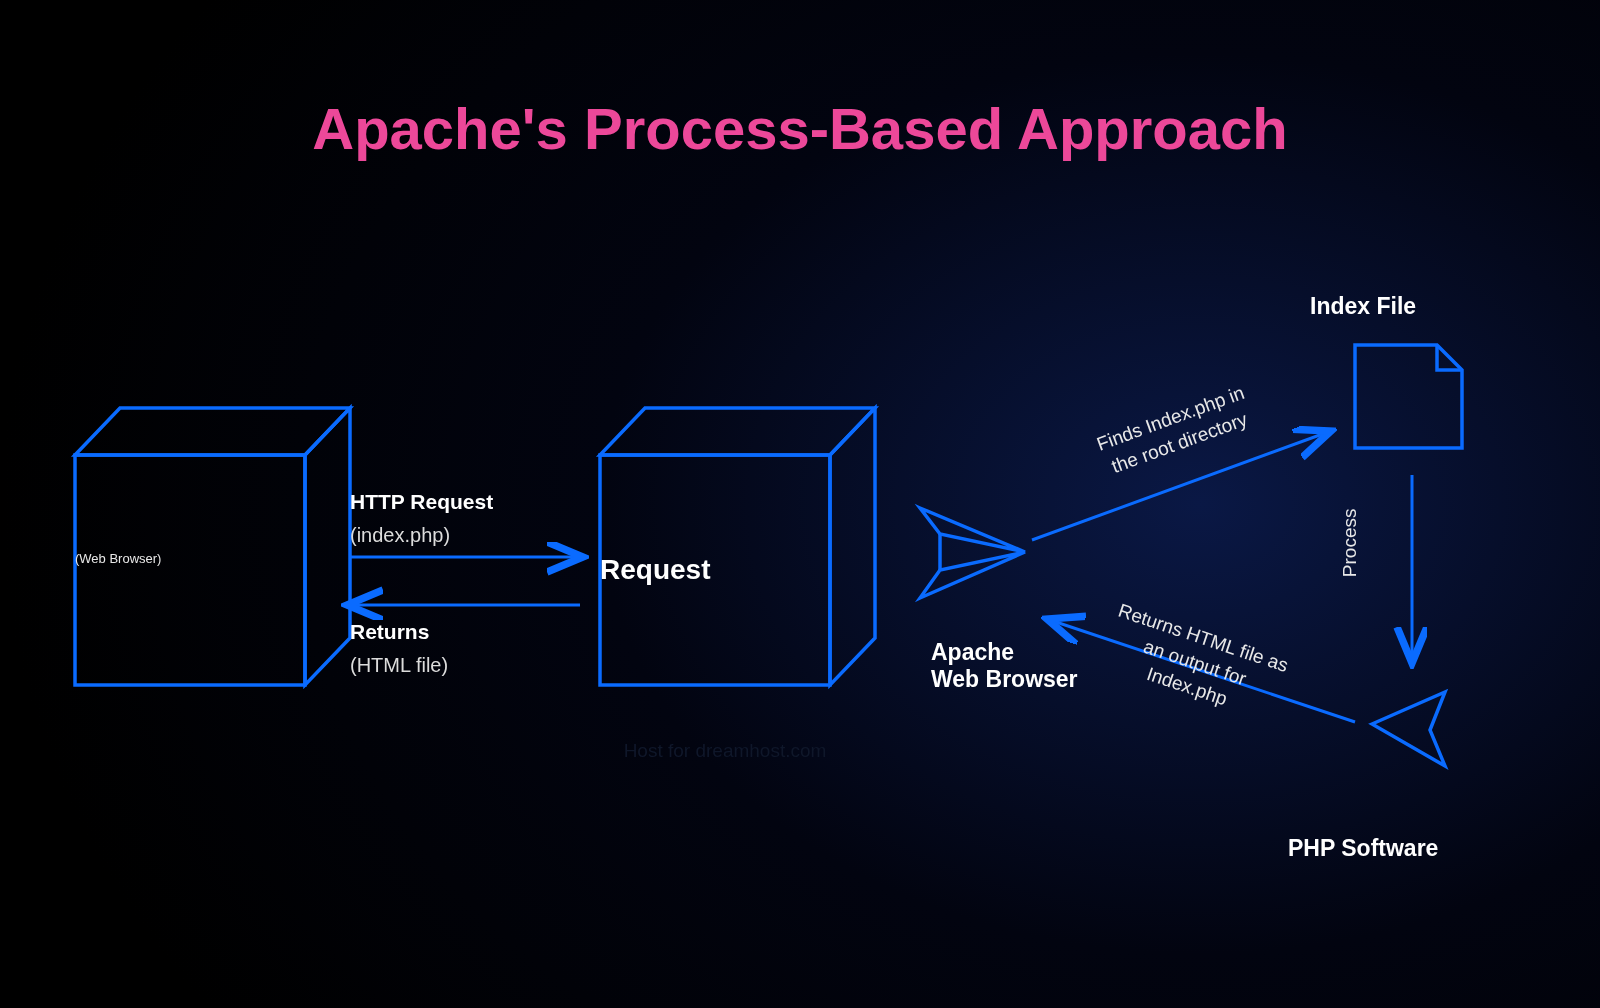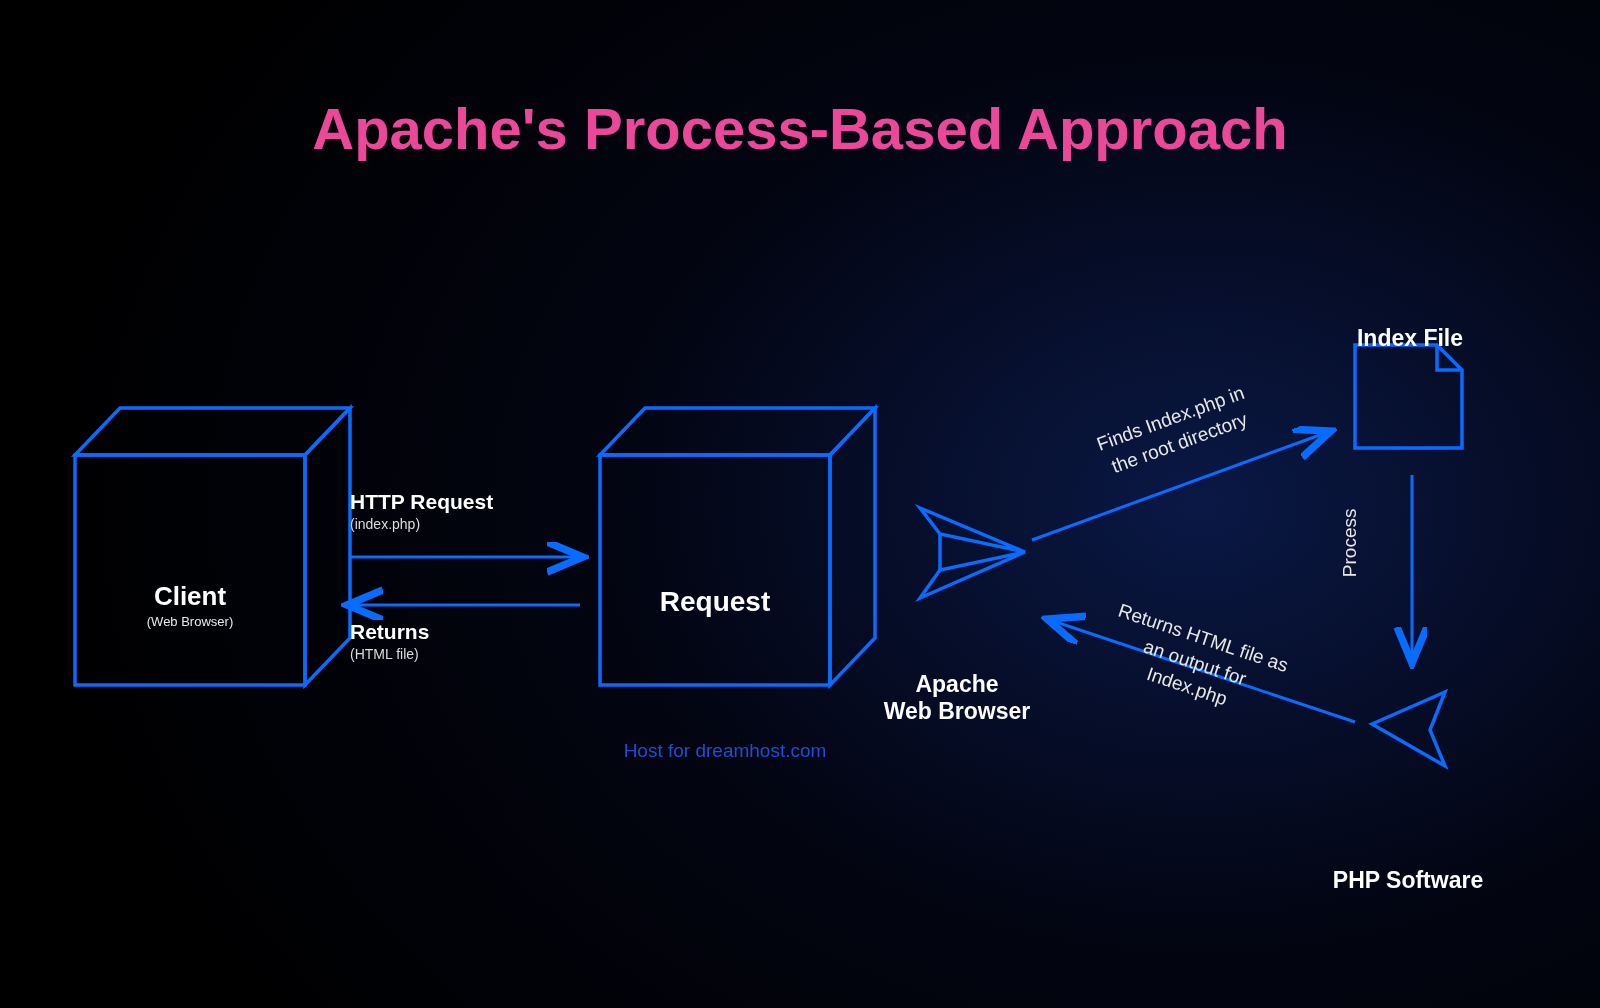--- a/index.html
+++ b/index.html
@@ -16,43 +16,41 @@
     position: absolute;
     top: 95px;
     left: 50%;
     transform: translateX(-50%);
     font-size: 58px;
     font-weight: 700;
     color: #ec4899;
     white-space: nowrap;
   }
   .node-label {
-    text-align: center;
     position: absolute;
-    margin-top: 32px;
   }
   .node-label .primary {
     font-size: 26px;
     font-weight: 700;
     color: #fff;
   }
   .node-label .secondary {
     font-size: 13px;
     color: #e8e8e8;
     margin-top: 2px;
   }
   .server-label .primary { font-size: 28px; }
   .caption {
     font-size: 19px;
-    color: #1d4ed8;
+    color: #0f172a;
     position: absolute;
     text-align: center;
   }
   .arrow-label .top { font-size: 21px; font-weight: 700; color: #fff; }
-  .arrow-label .sub { font-size: 14px; color: #dcdcdc; margin-top: 2px; }
+  .arrow-label .sub { font-size: 20px; color: #dcdcdc; margin-top: 10px; }
   .arrow-label { position: absolute; text-align: left; }
   .diag-label { font-size: 19px; color: #e8e8e8; line-height: 1.35; }
   svg.overlay { position: absolute; top: 0; left: 0; width: 1600px; height: 1008px; pointer-events: none; }
 </style>
 </head>
 <body>
 
 <div class="title">Apache's Process-Based Approach</div>
 
 <svg class="overlay" viewBox="0 0 1600 1008">
@@ -100,40 +98,39 @@
   <line x1="1412" y1="475" x2="1412" y2="660" stroke="#0a6bff" stroke-width="3" marker-end="url(#arrowhead)"></line>
 
   <g stroke="#0a6bff" stroke-width="3.5" fill="none">
     <path d="M1372,724 L1445,692 L1430,730 L1445,766 Z"></path>
   </g>
 
   <line x1="1355" y1="722" x2="1050" y2="620" stroke="#0a6bff" stroke-width="3" marker-end="url(#arrowhead)"></line>
 </svg>
 
 <div class="node-label" style="left:75px; top:549px; width:230px;">
-  <div class="primary">Client</div>
   <div class="secondary">(Web Browser)</div>
 </div>
 
 <div class="node-label server-label" style="left:600px; top:554px; width:230px;">
   <div class="primary">Request</div>
 </div>
 <div class="caption" style="left:585px; top:740px; width:280px;">Host for dreamhost.com</div>
 
 <div class="arrow-label" style="left:350px; top:490px; width:230px;">
   <div class="top">HTTP Request</div>
   <div class="sub">(index.php)</div>
 </div>
 
 <div class="arrow-label" style="left:350px; top:620px; width:230px;">
   <div class="top">Returns</div>
   <div class="sub">(HTML file)</div>
 </div>
 
-<div class="node-label" style="left:842px; top:639px; width:230px;">
+<div class="node-label" style="left:931px; top:639px; width:230px;">
   <div class="primary" style="font-size:23px;">Apache</div>
   <div class="primary" style="font-size:23px;">Web Browser</div>
 </div>
 
 <div class="node-label" style="left:1310px; top:293px; width:200px;">
   <div class="primary" style="font-size:23px;">Index File</div>
 </div>
 
 <div class="node-label" style="left:1288px; top:835px; width:240px;">
   <div class="primary" style="font-size:23px;">PHP Software</div>

